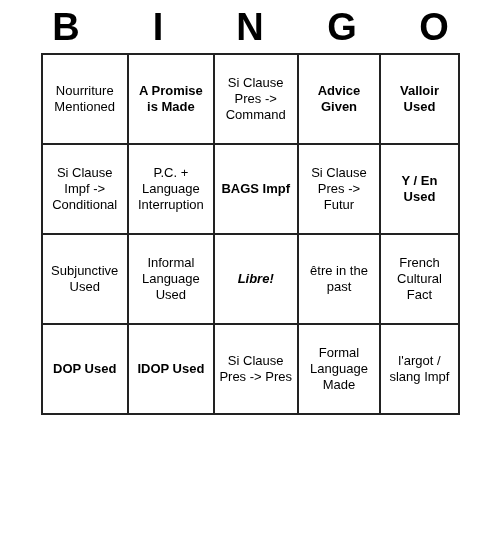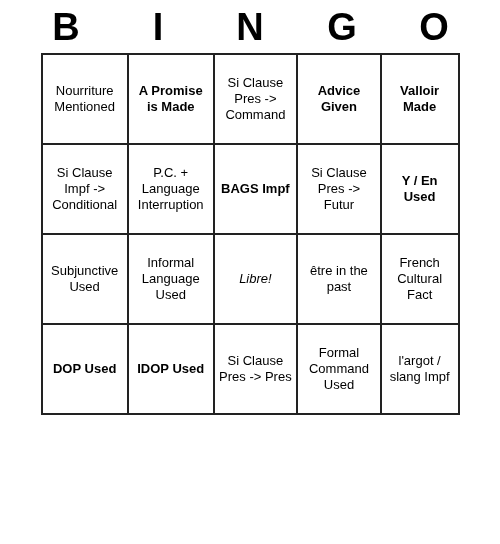--- a/index.html
+++ b/index.html
@@ -46,21 +46,21 @@
       font-weight: bold;
       line-height: 1.2;
     }
     .cell-medium {
       font-size: 17px;
       font-weight: bold;
       line-height: 1.2;
     }
     .cell-free {
       font-size: 26px;
-      font-weight: normal;
+      font-weight: bold;
       font-style: italic;
     }
   </style>
 </head>
 <body>
 
 <div class="bingo-title">
   <span class="bingo-letter">B</span>
   <span class="bingo-letter">I</span>
   <span class="bingo-letter">N</span>
@@ -68,37 +68,37 @@
   <span class="bingo-letter">O</span>
 </div>
 
 <table class="bingo-grid">
   <tbody id="grid-body">
       <tr>
         <td>Nourriture Mentioned</td>
         <td class="cell-medium">A Promise is Made</td>
         <td>Si Clause Pres -&gt; Command</td>
         <td class="cell-medium">Advice Given</td>
-        <td class="cell-medium">Valloir Made</td>
+        <td class="cell-medium">Valloir Used</td>
       </tr>
       <tr>
         <td>Si Clause Impf -&gt; Conditional</td>
         <td>P.C. + Language Interruption</td>
         <td class="cell-large">BAGS Impf</td>
         <td>Si Clause Pres -&gt; Futur</td>
         <td class="cell-medium">Y / En Used</td>
       </tr>
       <tr>
         <td>Subjunctive Used</td>
         <td>Informal Language Used</td>
         <td class="cell-free">Libre!</td>
         <td>être in the past</td>
         <td>French Cultural Fact</td>
       </tr>
       <tr>
         <td class="cell-large">DOP Used</td>
         <td class="cell-large">IDOP Used</td>
         <td>Si Clause Pres -&gt; Pres</td>
-        <td>Formal Command Used</td>
+        <td>Formal Language Made</td>
         <td>l'argot / slang Impf</td>
       </tr>
     </tbody>
 </table>
 
 </body></html>

